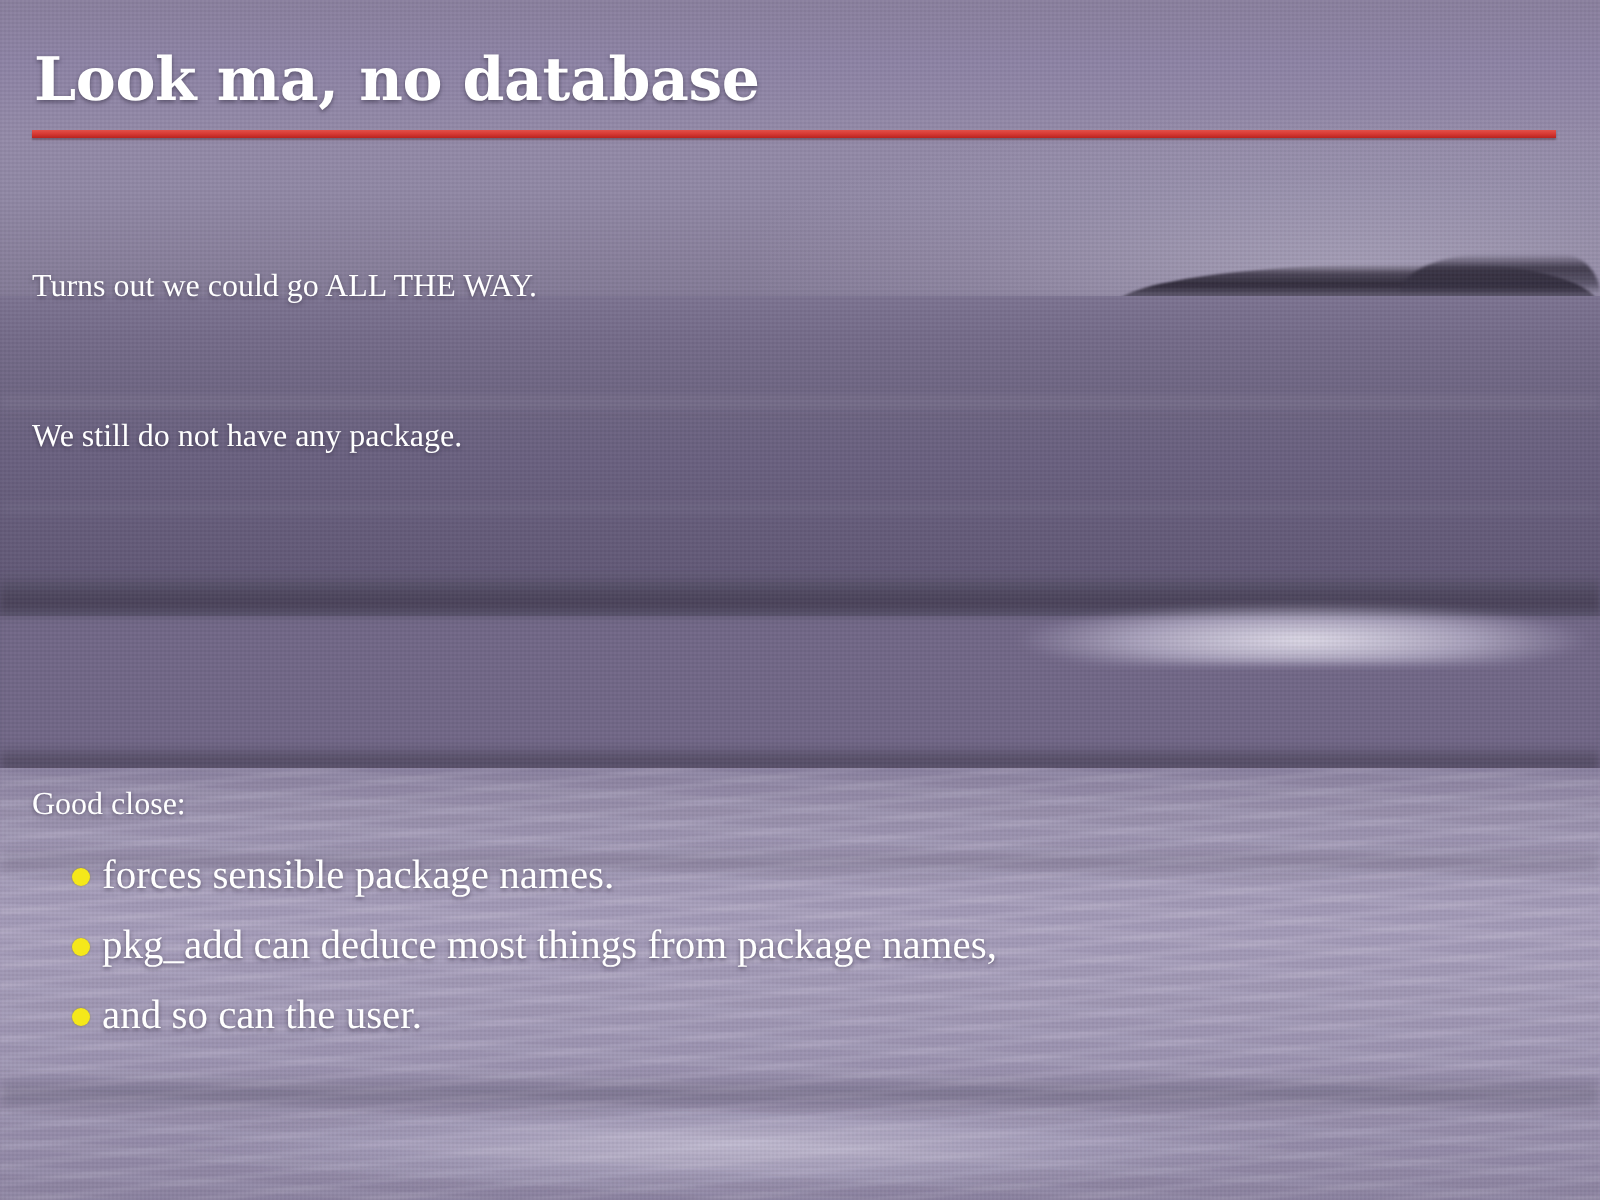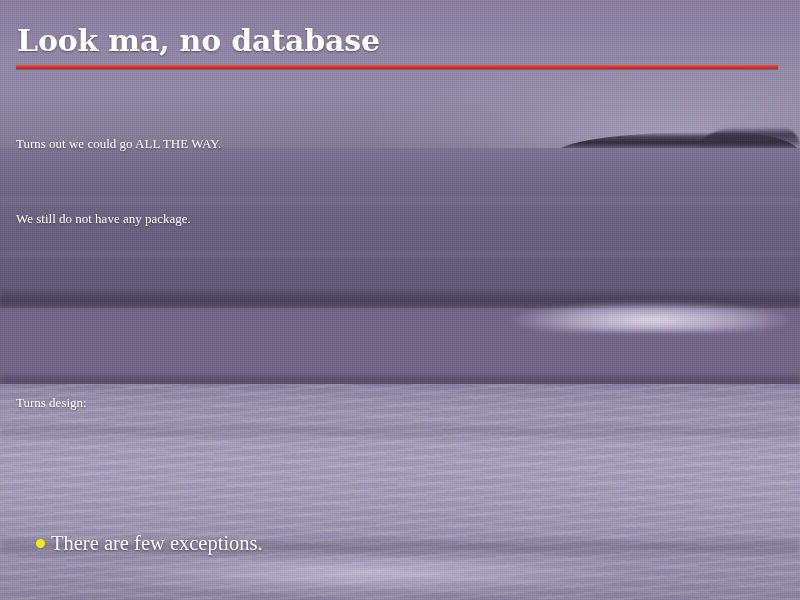--- a/index.html
+++ b/index.html
@@ -217,21 +217,21 @@
     top: 65px;
     width: 762px;
     height: 4px;
     background: linear-gradient(to bottom, #e2514a 0%, #d93b35 45%, #b9231f 100%);
     box-shadow: 0 1px 1px rgba(60,20,25,0.35);
   }
 
   .body-line {
     position: absolute;
     left: 16px;
-    font-size: 13px;
+    font-size: 16px;
     line-height: 26px;
     color: #ffffff;
     text-shadow: 0 1px 2px rgba(45,38,58,0.55);
     white-space: nowrap;
   }
 
   .bullet-row {
     position: absolute;
     left: 36px;
     display: flex;
@@ -284,24 +284,32 @@
     <div class="slide-title">Look ma, no database</div>
 
     <div class="title-rule"></div>
 
     <div class="body-line" style="top:131px">Turns out we could go ALL THE WAY.</div>
 
     <div class="body-line" style="top:206px">We still do not have any package.</div>
 
 
 
-    <div class="body-line" style="top:390px">Turns design:</div>
-
-
-
-
-    <div class="bullet-row" style="top:530px">
+    <div class="body-line" style="top:390px">Good close:</div>
+
+    <div class="bullet-row" style="top:425px">
       <span class="bullet-dot"></span>
-      <span class="bullet-text">There are few exceptions.</span>
+      <span class="bullet-text">forces sensible package names.</span>
     </div>
+
+    <div class="bullet-row" style="top:460px">
+      <span class="bullet-dot"></span>
+      <span class="bullet-text">pkg_add can deduce most things from package names,</span>
+    </div>
+
+    <div class="bullet-row" style="top:495px">
+      <span class="bullet-dot"></span>
+      <span class="bullet-text">and so can the user.</span>
+    </div>
+
 
   </div>
 </div>
 
 </body></html>

